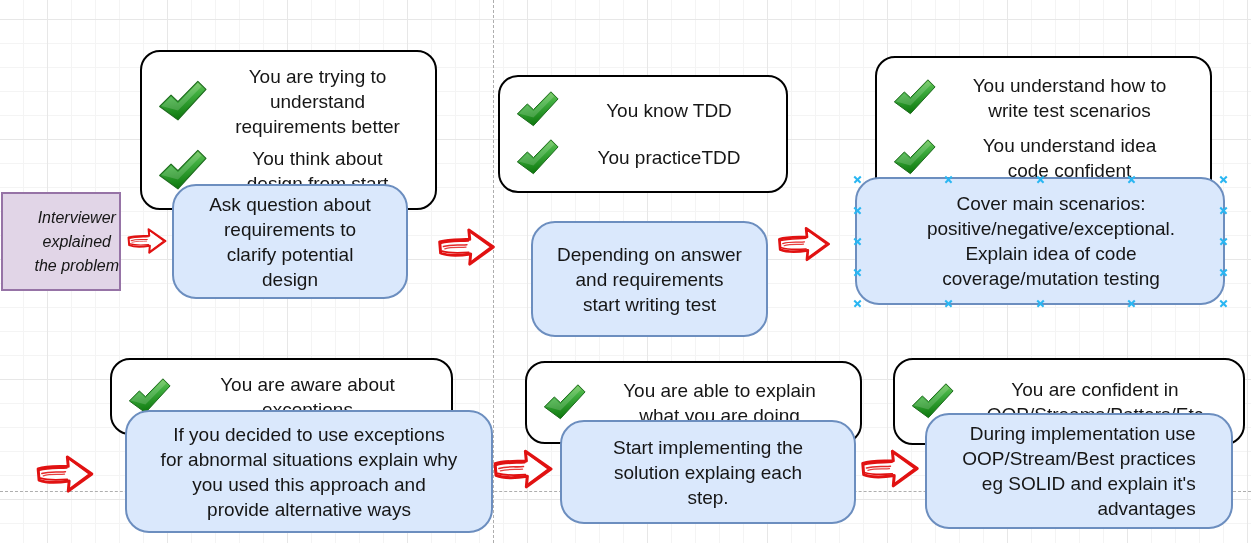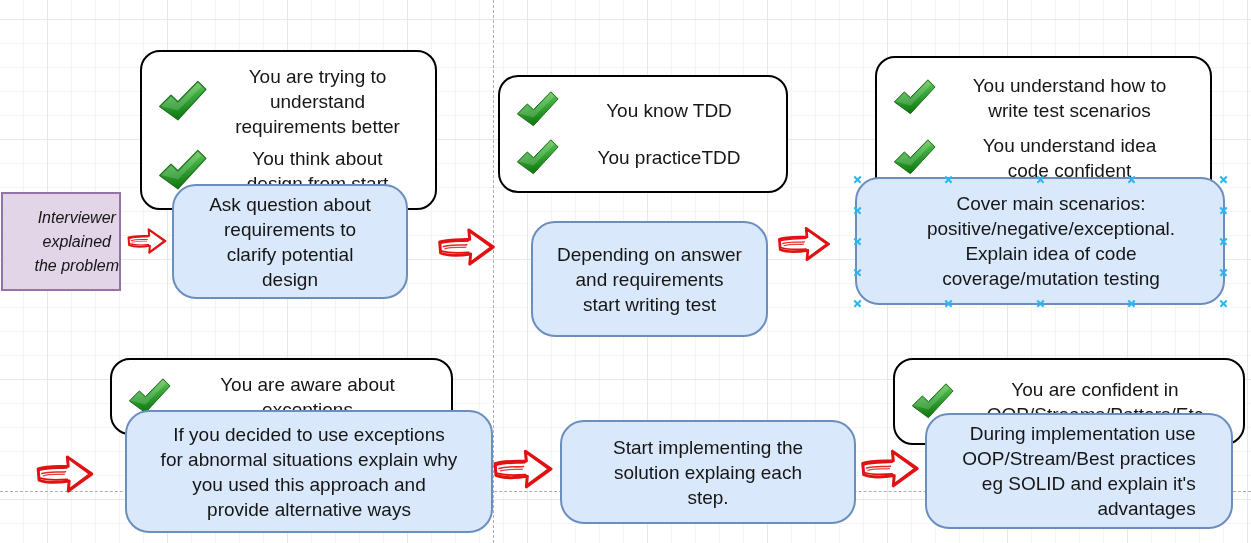--- a/index.html
+++ b/index.html
@@ -216,20 +216,31 @@
       <span class="check-icon">
           <svg viewBox="0 0 64 56">
             <use href="#check-sym"></use>
           </svg>
         </span>
       <span class="check-text">You are aware about
 exceptions</span>
     </div>
   </div>
 
+  <div class="check-box" style="left:525px;top:319px;width:337px;height:83px;">
+    <div class="check-item">
+      <span class="check-icon">
+          <svg viewBox="0 0 64 56">
+            <use href="#check-sym"></use>
+          </svg>
+        </span>
+      <span class="check-text">You are able to explain
+what you are doing</span>
+    </div>
+  </div>
 
   <div class="check-box" style="left:893px;top:316px;width:352px;height:87px;">
     <div class="check-item">
       <span class="check-icon">
           <svg viewBox="0 0 64 56">
             <use href="#check-sym"></use>
           </svg>
         </span>
       <span class="check-text">You are confident in
 OOP/Streams/Patters/Etc</span>

